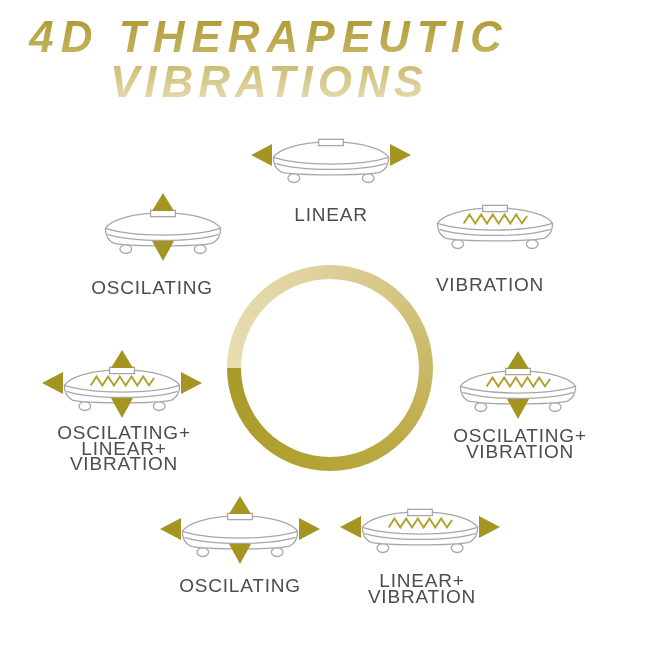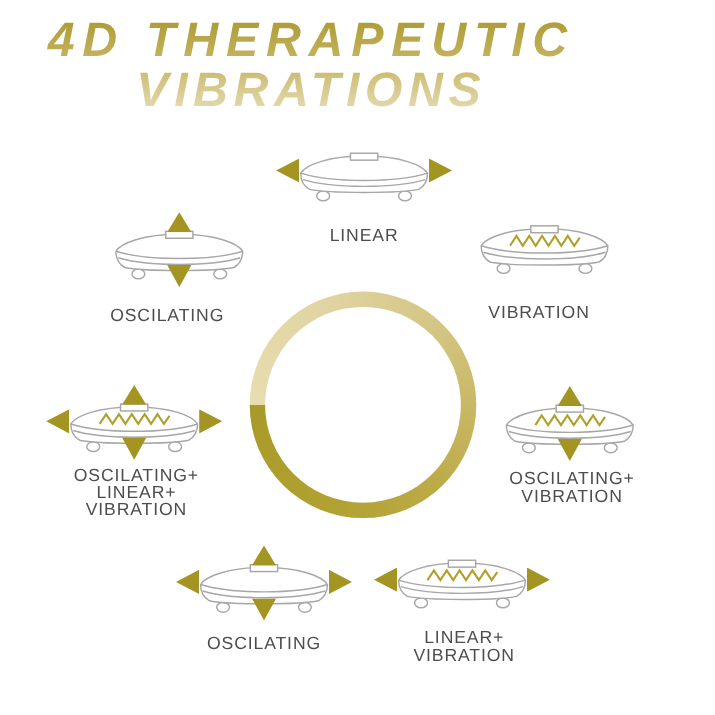--- a/index.html
+++ b/index.html
@@ -1,20 +1,20 @@
 <!DOCTYPE html>
 <html><head>
 <meta charset="utf-8">
 <style>
   html,body{margin:0;padding:0;}
   body{background:#ffffff;font-family:"Liberation Sans", sans-serif;}
   .canvas{position:relative;width:650px;height:650px;background:#ffffff;overflow:hidden;}
 
   
-  .title{position:absolute;left:18px;top:14px;width:530px;text-align:center;
+  .title{position:absolute;left:4px;top:14px;width:530px;text-align:center;
          font-weight:bold;font-style:italic;font-size:44px;line-height:45px;
          background:linear-gradient(180deg,#ab9830 0%,#c7b664 48%,#e7ddb7 100%);
          -webkit-background-clip:text;background-clip:text;
          -webkit-text-fill-color:transparent;color:#b8a546;}
   .title-line1{letter-spacing:7px;}
   .title-line2{letter-spacing:5px;}
 
   
   .ring{position:absolute;left:227px;top:265px;width:206px;height:206px;border-radius:50%;
         background:conic-gradient(from 270deg,
@@ -28,21 +28,21 @@
   .machine .wave{stroke:#b0a02a;stroke-width:2.6;fill:none;}
   .arr{position:absolute;}
   .arr polygon{fill:#a49522;}
   .arr.up{left:51px;top:-14px;width:22px;height:18px;}
   .arr.down{left:51px;top:34px;width:22px;height:20px;}
   .arr.left{left:-18px;top:8px;width:21px;height:22px;}
   .arr.right{left:121px;top:8px;width:21px;height:22px;}
 
   
   .mode-label{position:absolute;transform:translateX(-50%);text-align:center;white-space:nowrap;
-              color:#4d4d4d;font-size:16px;line-height:15.5px;letter-spacing:0.8px;}
+              color:#4d4d4d;font-size:19px;line-height:15.5px;letter-spacing:0.8px;}
 
   .defs{position:absolute;width:0;height:0;}
 </style>
 </head>
 <body>
 
 <div class="canvas">
 
   <svg class="defs" aria-hidden="true">
     <defs>

